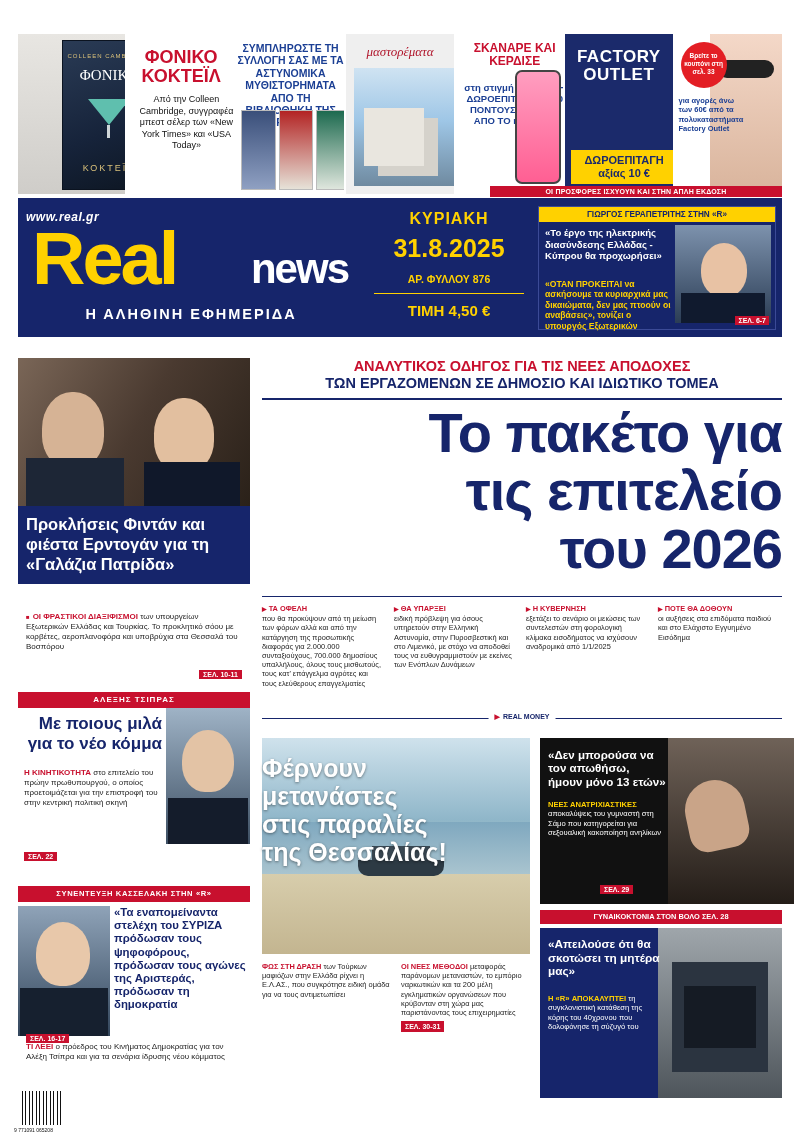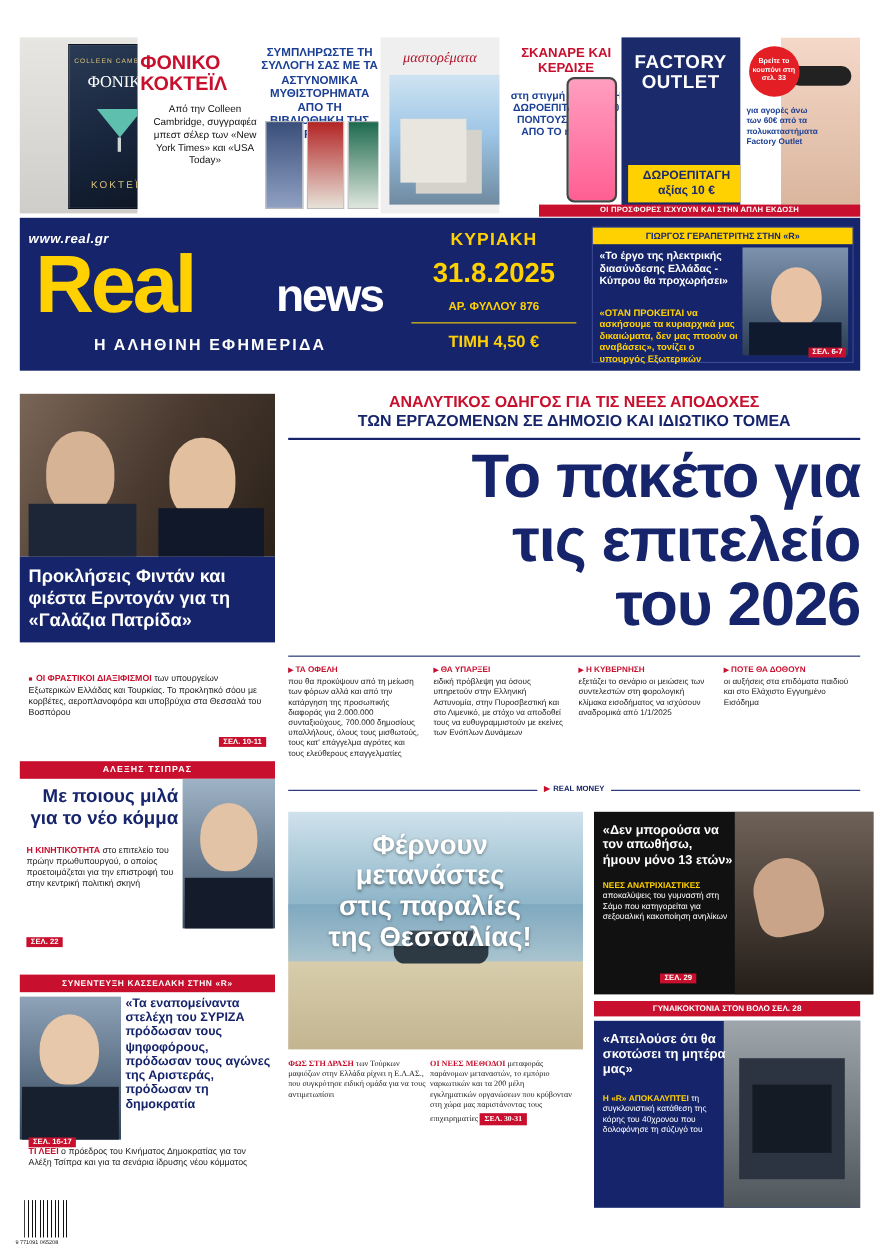--- a/index.html
+++ b/index.html
@@ -13,21 +13,21 @@
   .p1{width:118px;background:linear-gradient(180deg,#e8e6e2,#cfcdc9);}
   .p1 .bookcover{position:absolute;left:14px;top:6px;width:92px;height:148px;background:linear-gradient(160deg,#2a3b55 0%,#16233a 60%,#0d1622 100%);border:1px solid #0b1320;margin-left:30px;}
   .p1 .bk-t{position:absolute;top:12px;left:0;width:100%;text-align:center;color:#d9c07a;font-size:6px;letter-spacing:1px;}
   .p1 .bk-title{position:absolute;top:26px;left:0;width:100%;text-align:center;color:#ffffff;font-size:15px;font-family:"Liberation Serif",serif;}
   .p1 .bk-glass{position:absolute;left:50%;top:58px;margin-left:-21px;width:42px;height:40px;}
   .p1 .bk-glass:before{content:"";position:absolute;left:0;top:0;width:0;height:0;border-left:21px solid transparent;border-right:21px solid transparent;border-top:26px solid #5fbfae;}
   .p1 .bk-glass:after{content:"";position:absolute;left:19px;top:26px;width:3px;height:13px;background:#cfd6d8;}
   .p1 .bk-sub{position:absolute;bottom:16px;left:0;width:100%;text-align:center;color:#d9c07a;font-size:9px;letter-spacing:2px;}
 
   .p2{width:118px;background:#ffffff;}
-  .p2 .hl{position:absolute;left:0;top:14px;width:100%;text-align:left;color:#c8102e;font-weight:bold;font-size:18px;line-height:19px;}
+  .p2 .hl{position:absolute;left:0;top:14px;width:100%;text-align:center;color:#c8102e;font-weight:bold;font-size:18px;line-height:19px;}
   .p2 .tx{position:absolute;left:6px;top:60px;width:106px;text-align:center;color:#111;font-size:9px;line-height:11.5px;}
 
   .p3{width:118px;background:#ffffff;}
   .p3 .blue{position:absolute;left:0;top:8px;width:100%;text-align:center;color:#1b3f94;font-weight:bold;font-size:10.5px;line-height:12.4px;}
   .p3 .books{position:absolute;left:4px;bottom:4px;width:110px;height:78px;display:flex;gap:3px;align-items:flex-end;}
   .p3 .bk{flex:1;height:100%;border:1px solid #bbb;}
   .p3 .bk:nth-child(1){background:linear-gradient(180deg,#3a4f7a,#8fa0c2);}
   .p3 .bk:nth-child(2){background:linear-gradient(180deg,#b32424,#e6e2d8);}
   .p3 .bk:nth-child(3){background:linear-gradient(180deg,#1d6a4f,#dfe6dd);}
 
@@ -126,22 +126,22 @@
   #lc3-body{position:absolute;left:0;top:684px;width:232px;font-size:8px;line-height:10px;color:#222;padding:0 8px;box-sizing:border-box;}
   #lc3-body .hd{color:#c8102e;font-weight:bold;}
   #lc3-sel{position:absolute;left:8px;top:676px;background:#c8102e;color:#fff;font-size:7px;font-weight:bold;padding:1px 4px;}
 
   
   #bc{position:absolute;left:262px;top:738px;width:268px;height:360px;}
   #bc-photo{position:absolute;left:0;top:0;width:268px;height:216px;background:linear-gradient(180deg,#cfe2ec 0%,#8fb6c9 38%,#d9cfae 60%,#c3b590 100%);overflow:hidden;}
   #bc-photo .sea{position:absolute;left:0;top:84px;width:268px;height:52px;background:linear-gradient(180deg,#7fa8bf,#a9c4cf);}
   #bc-photo .boat{position:absolute;left:96px;top:122px;width:86px;height:16px;background:#2d3a44;border-radius:0 0 10px 10px;}
   #bc-photo .ppl{position:absolute;left:110px;top:108px;width:58px;height:16px;background:#3b4a55;}
-  #bc-title{position:absolute;left:0;top:16px;width:268px;text-align:center;padding-right:10px;box-sizing:border-box;color:#ffffff;font-size:25px;line-height:28px;font-weight:bold;text-shadow:0 1px 3px rgba(0,0,0,.45);}
-  #bc-cols{position:absolute;left:0;top:224px;width:268px;display:flex;font-family:Liberation Serif, serif;}
+  #bc-title{position:absolute;left:0;top:16px;width:268px;text-align:left;padding-right:10px;box-sizing:border-box;color:#ffffff;font-size:25px;line-height:28px;font-weight:bold;text-shadow:0 1px 3px rgba(0,0,0,.45);}
+  #bc-cols{position:absolute;left:0;top:224px;width:268px;display:flex;gap:10px;}
   .bc-col{width:129px;font-size:7.4px;line-height:9.2px;color:#222;}
   .bc-col .hd{color:#c8102e;font-weight:bold;}
   .bc-col .sel{display:inline-block;background:#c8102e;color:#fff;font-size:7px;font-weight:bold;padding:1px 4px;margin-top:4px;}
 
   
   #br1{position:absolute;left:540px;top:738px;width:242px;height:166px;background:#111;overflow:hidden;padding-left:12px;}
   #br1-photo{position:absolute;right:0;top:0;width:126px;height:166px;background:linear-gradient(180deg,#6f6258,#241d18);}
   #br1-photo .hand{position:absolute;left:18px;top:42px;width:60px;height:70px;background:#c9a488;border-radius:30px 30px 18px 18px;transform:rotate(-12deg);}
   #br1-quote{position:absolute;left:8px;top:10px;width:118px;color:#ffffff;font-size:11.6px;line-height:13.4px;font-weight:bold;}
   #br1-sub{position:absolute;left:8px;top:62px;width:118px;color:#ffd100;font-size:7.6px;line-height:9.4px;font-weight:bold;}

